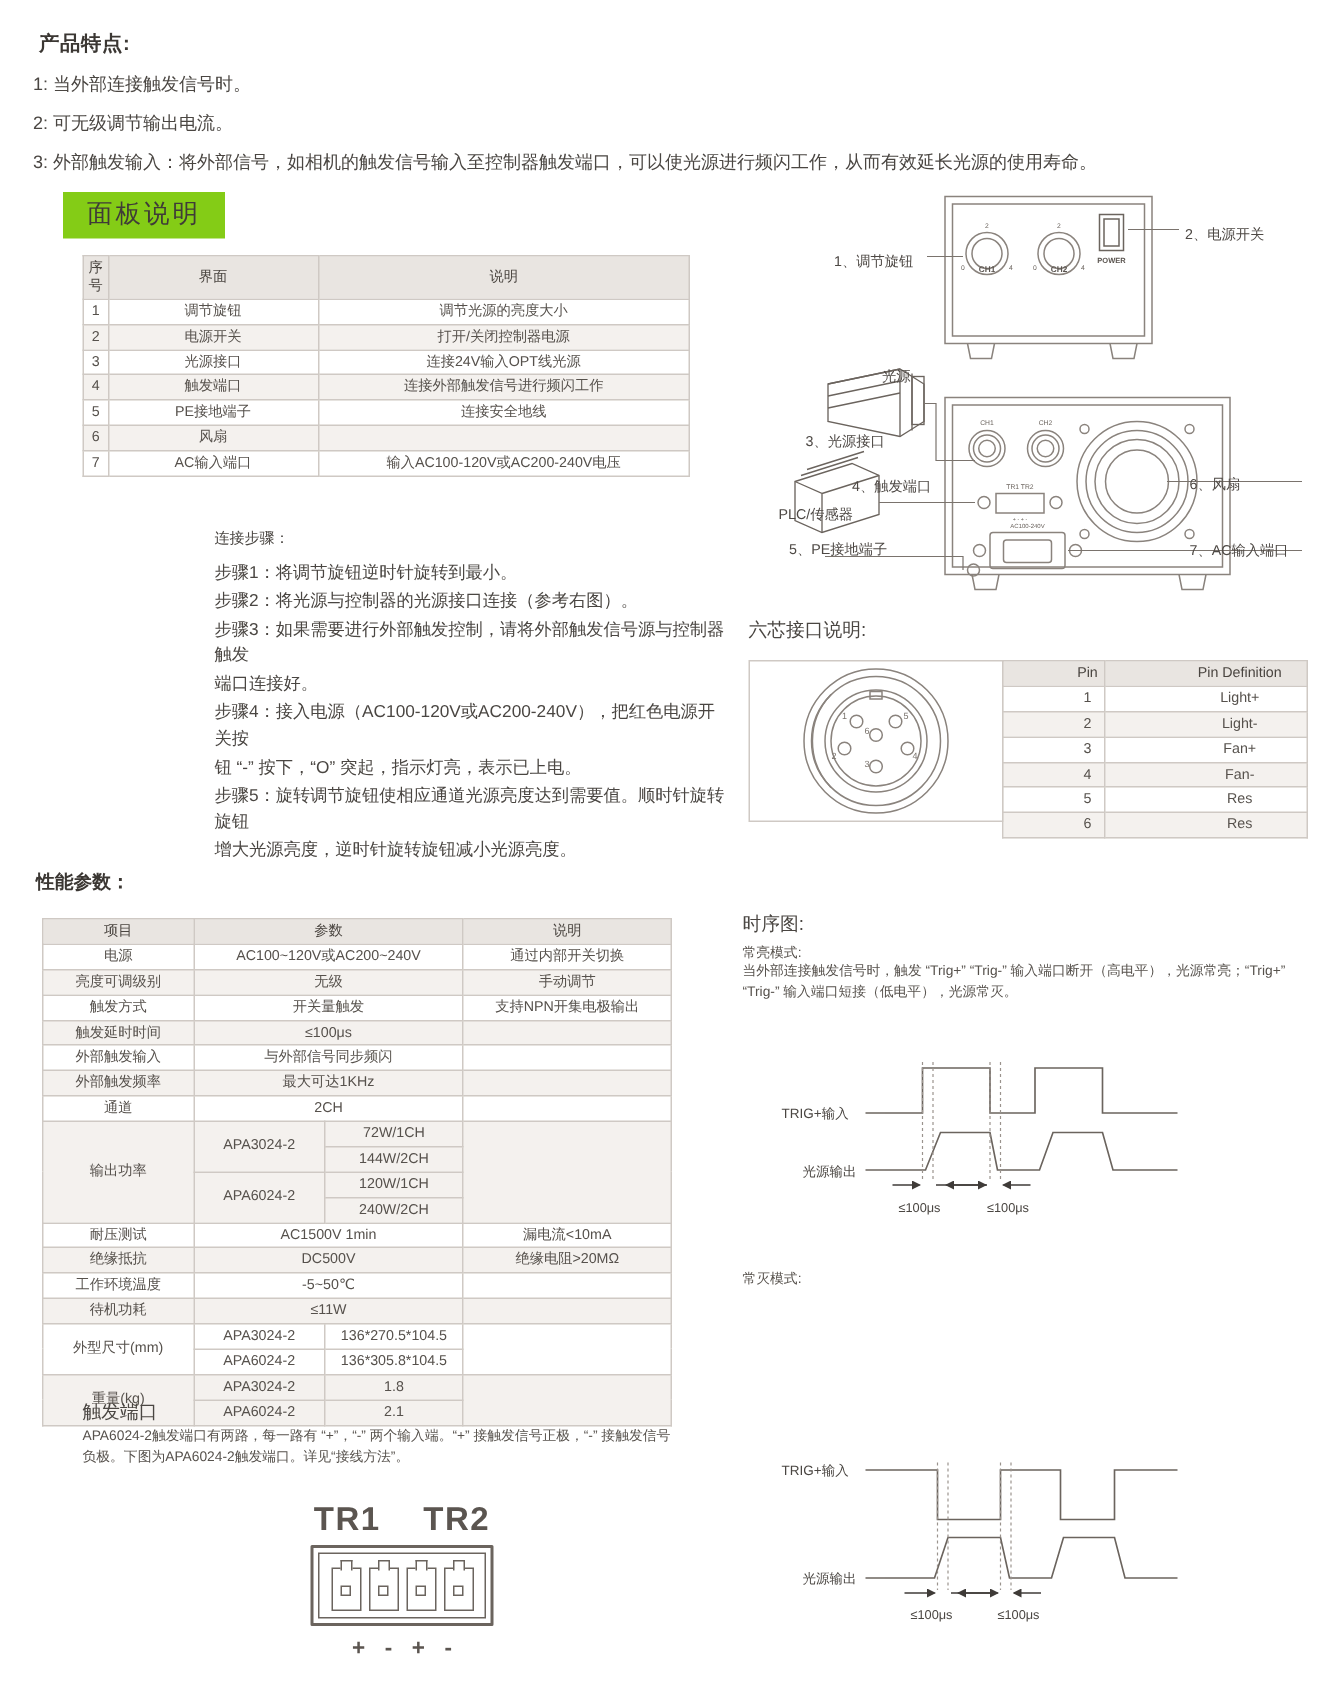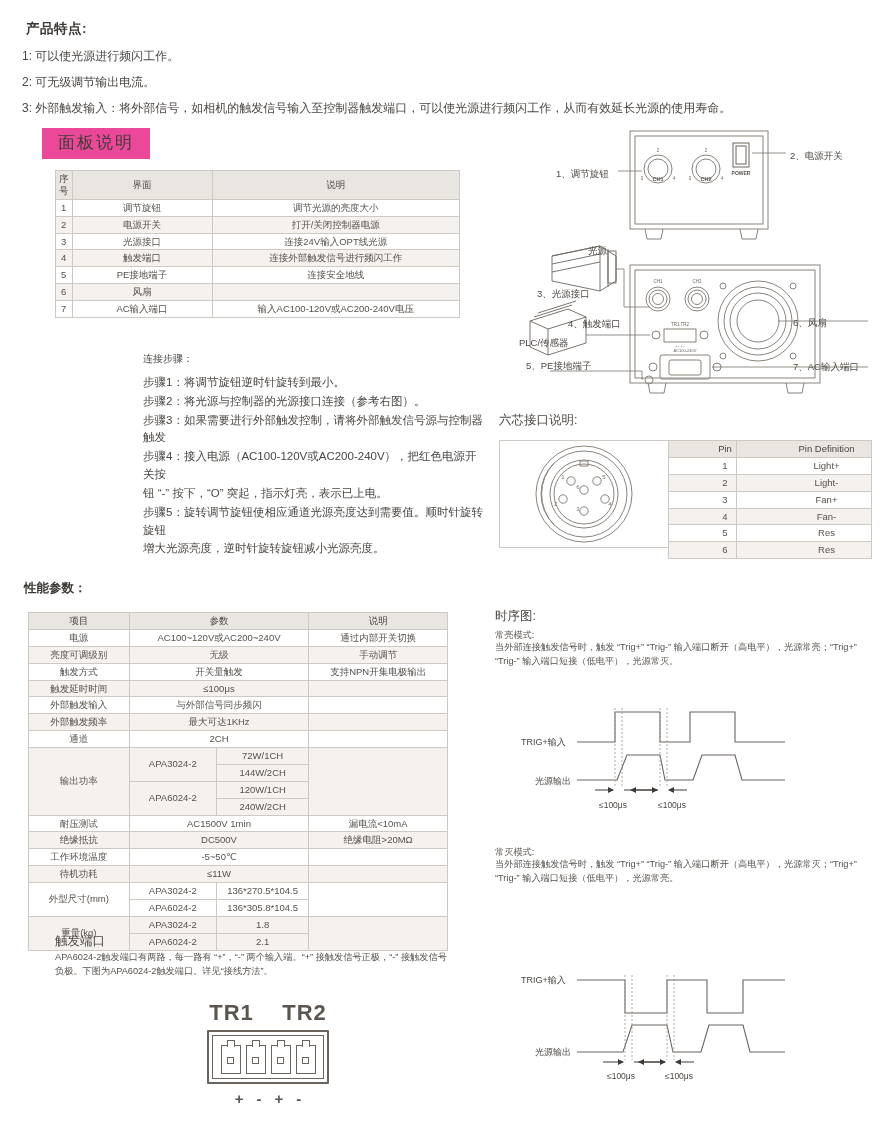--- a/index.html
+++ b/index.html
@@ -24,21 +24,21 @@
     font-size:12px; color:#4a4642; line-height:1.4;
     white-space:nowrap;
   }
   #feat1 { top:48px; }
   #feat2 { top:74px; }
   #feat3 { top:100px; }
 
   
   #panel-heading {
     position:absolute; left:42px; top:128px;
-    background:#ec4899;
+    background:#84cc16;
     padding:3px 16px 5px 16px;
     font-size:17px; color:#3f3b38;
     letter-spacing:2px;
   }
 
   
   table.dt {
     position:absolute;
     border-collapse:collapse;
     font-size:9.5px;
@@ -124,21 +124,21 @@
   .callout { position:absolute; font-size:9.5px; color:#4e4945; white-space:nowrap; }
 
   svg { display:block; }
 </style>
 </head>
 <body>
 
 <div class="page">
 
   <div id="features-title">产品特点:</div>
-  <div class="feat" id="feat1">1: 可以使光源进行频闪工作。</div>
+  <div class="feat" id="feat1">1: 当外部连接触发信号时。</div>
   <div class="feat" id="feat2">2: 可无级调节输出电流。</div>
   <div class="feat" id="feat3">3: 外部触发输入：将外部信号，如相机的触发信号输入至控制器触发端口，可以使光源进行频闪工作，从而有效延长光源的使用寿命。</div>
 
   <div id="panel-heading">面板说明</div>
 
   <table class="dt" id="panel-table">
     <thead>
       <tr>
         <td class="c0">序号</td>
         <td class="c1">界面</td>
@@ -182,20 +182,21 @@
           <td>输入AC100-120V或AC200-240V电压</td>
         </tr>
     </tbody>
   </table>
 
   <div id="connect-steps">
     <div class="lead">连接步骤：</div>
     <div class="step">步骤1：将调节旋钮逆时针旋转到最小。</div>
     <div class="step">步骤2：将光源与控制器的光源接口连接（参考右图）。</div>
     <div class="step">步骤3：如果需要进行外部触发控制，请将外部触发信号源与控制器触发</div>
+    <div class="step">端口连接好。</div>
     <div class="step">步骤4：接入电源（AC100-120V或AC200-240V），把红色电源开关按</div>
     <div class="step">钮 “-” 按下，“O” 突起，指示灯亮，表示已上电。</div>
     <div class="step">步骤5：旋转调节旋钮使相应通道光源亮度达到需要值。顺时针旋转旋钮</div>
     <div class="step">增大光源亮度，逆时针旋转旋钮减小光源亮度。</div>
   </div>
 
   <svg class="illus" style="left:490px; top:128px;" width="392" height="120" viewBox="0 0 392 120">
     <g fill="none" stroke="#8a837d" stroke-width="1">
       <rect x="140" y="3" width="138" height="98"></rect>
       <rect x="145" y="8" width="128" height="88"></rect>
@@ -502,21 +503,20 @@
       <text x="104" y="108" font-size="8.5">≤100μs</text>
       <text x="163" y="108" font-size="8.5">≤100μs</text>
     </g>
     <g stroke="#6b645e" stroke-width="1">
       <line x1="82" y1="42" x2="95" y2="42"></line>
       <line x1="82" y1="80" x2="95" y2="80"></line>
     </g>
   </svg>
 
   <div class="small-para" id="always-off-label">常灭模式:</div>
-  <div class="small-para" id="always-off-text">当外部连接触发信号时，触发 “Trig+”  “Trig-” 输入端口断开（高电平），光源常灭；“Trig+”  “Trig-” 输入端口短接（低电平），光源常亮。</div>
 
   <svg class="illus" style="left:495px; top:955px;" width="385" height="130" viewBox="0 0 385 130">
     <g fill="none" stroke="#6b645e" stroke-width="1.1">
       <path d="M95 25 L130 25 L130 58 L172 58 L172 25 L212 25 L212 58 L248 58 L248 25 L290 25"></path>
       <path d="M95 97 L128 97 L137 70 L172 70 L178 97 L206 97 L214 70 L248 70 L255 97 L290 97"></path>
     </g>
     <g stroke="#9a938d" stroke-width="0.8" stroke-dasharray="2,2">
       <line x1="130" y1="20" x2="130" y2="105"></line>
       <line x1="137" y1="20" x2="137" y2="105"></line>
       <line x1="172" y1="20" x2="172" y2="105"></line>

